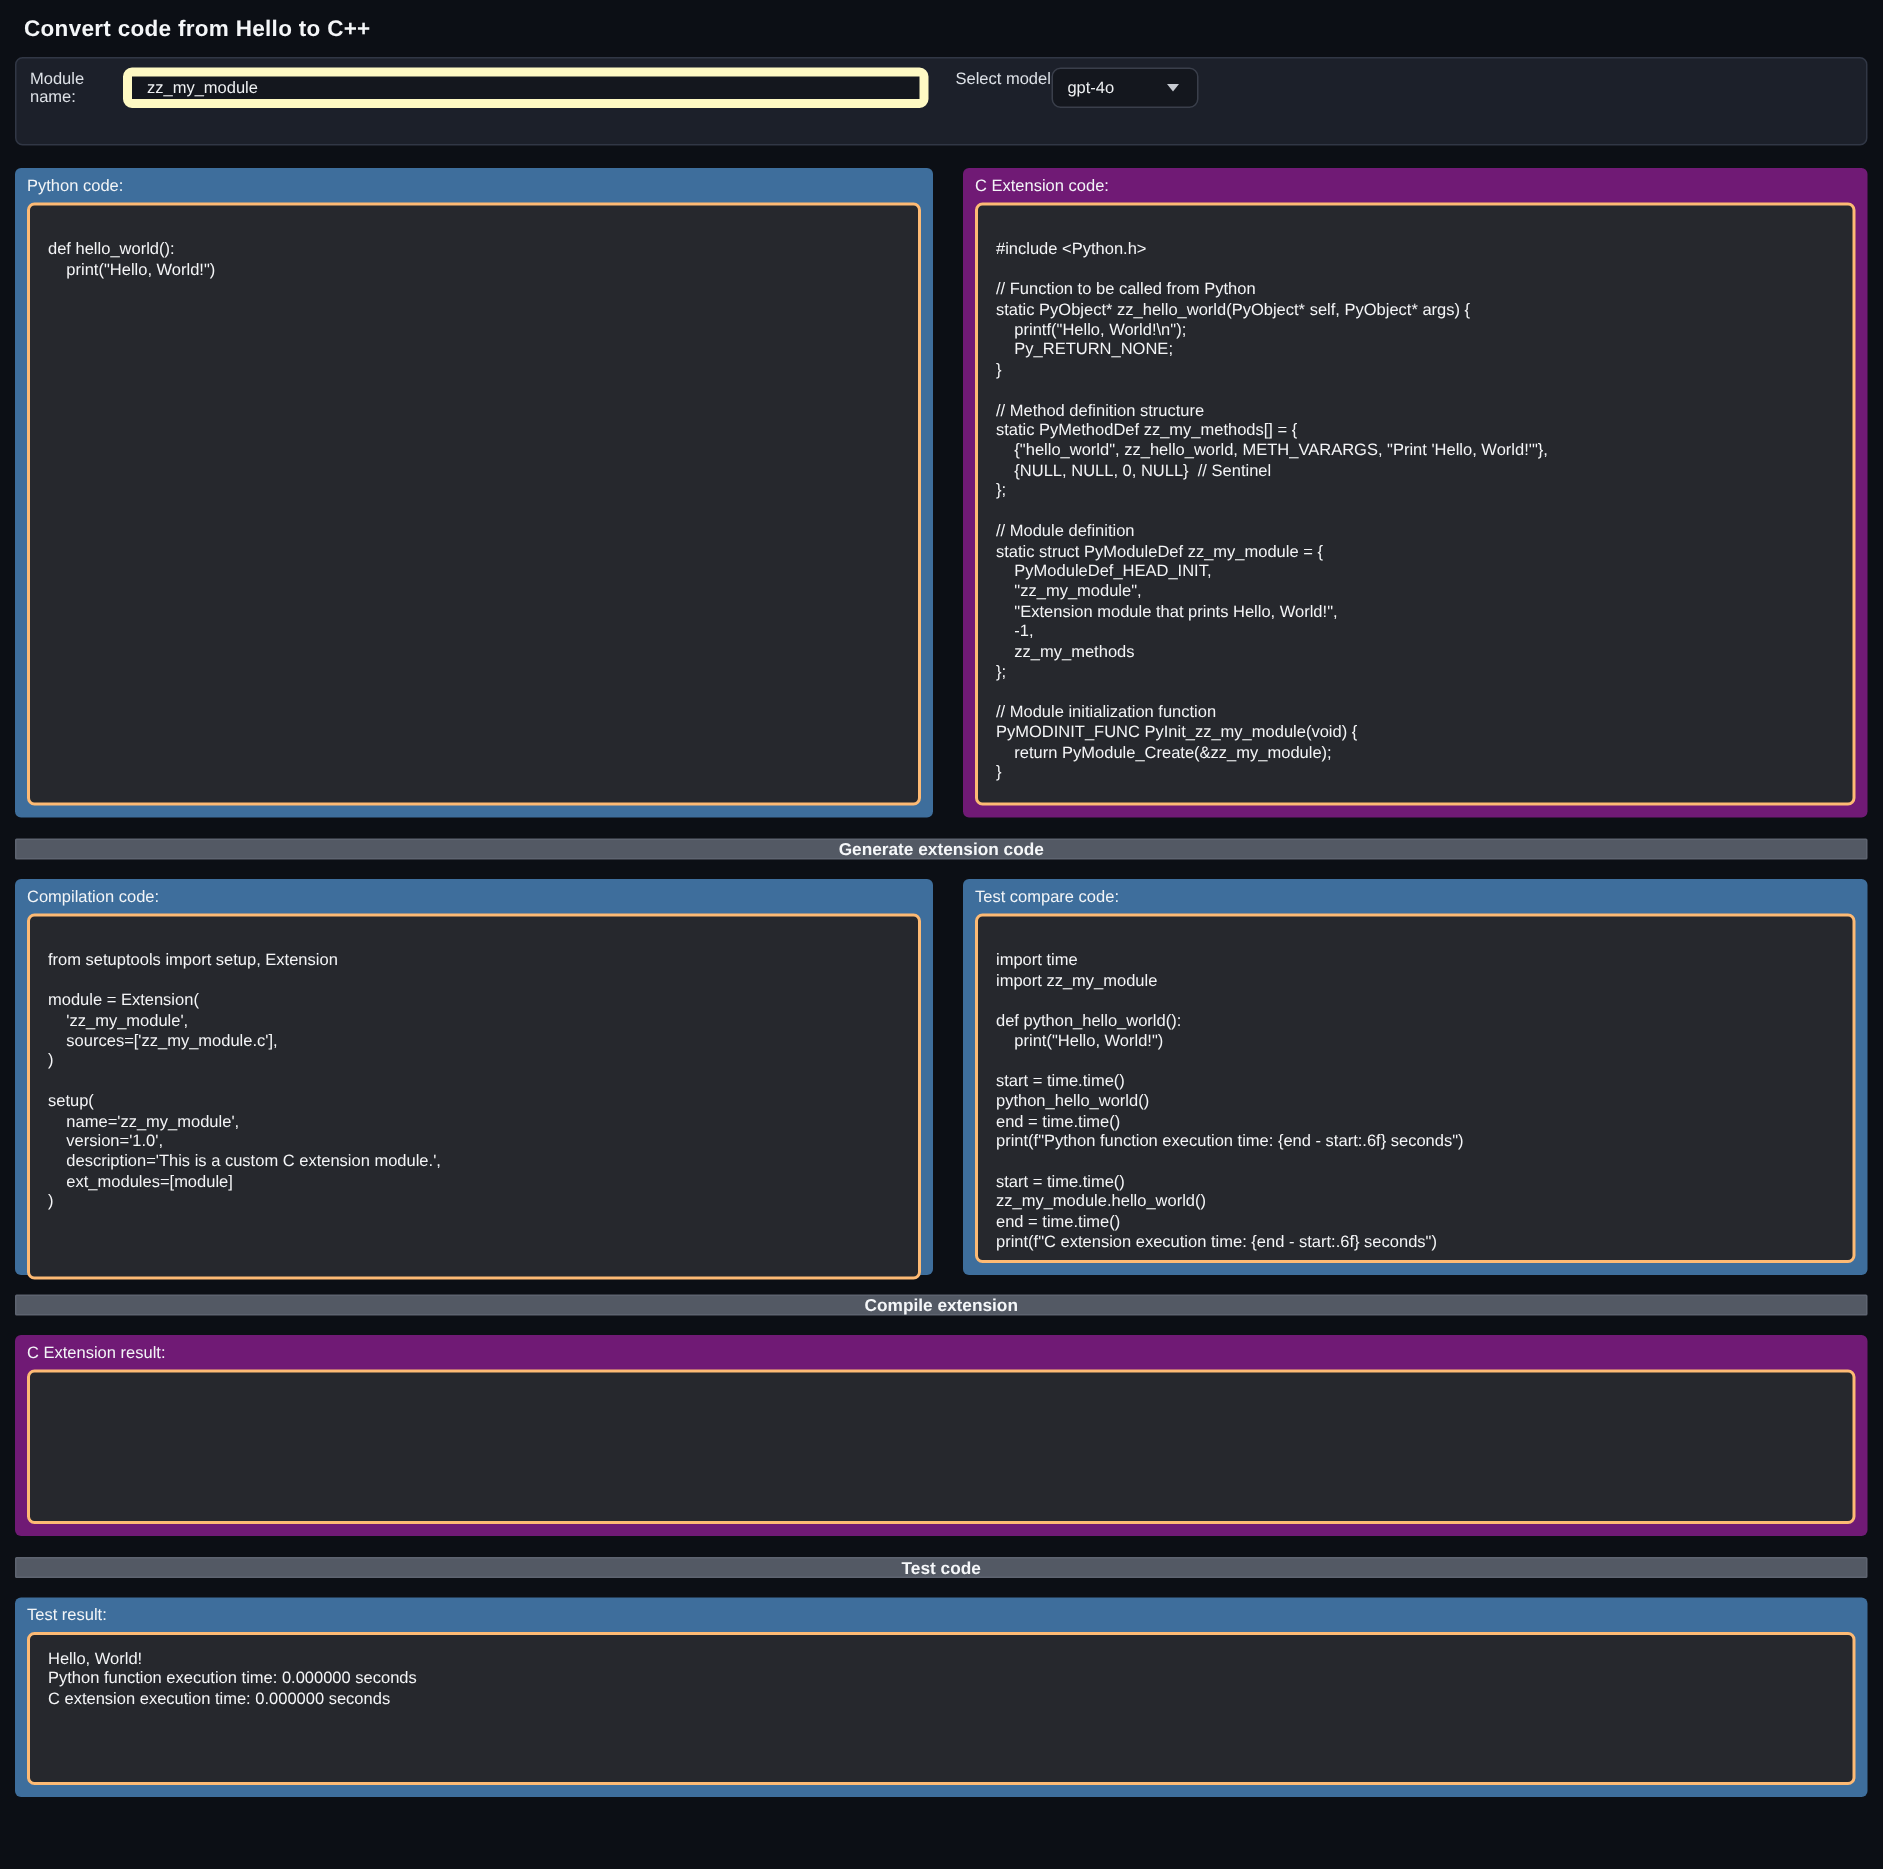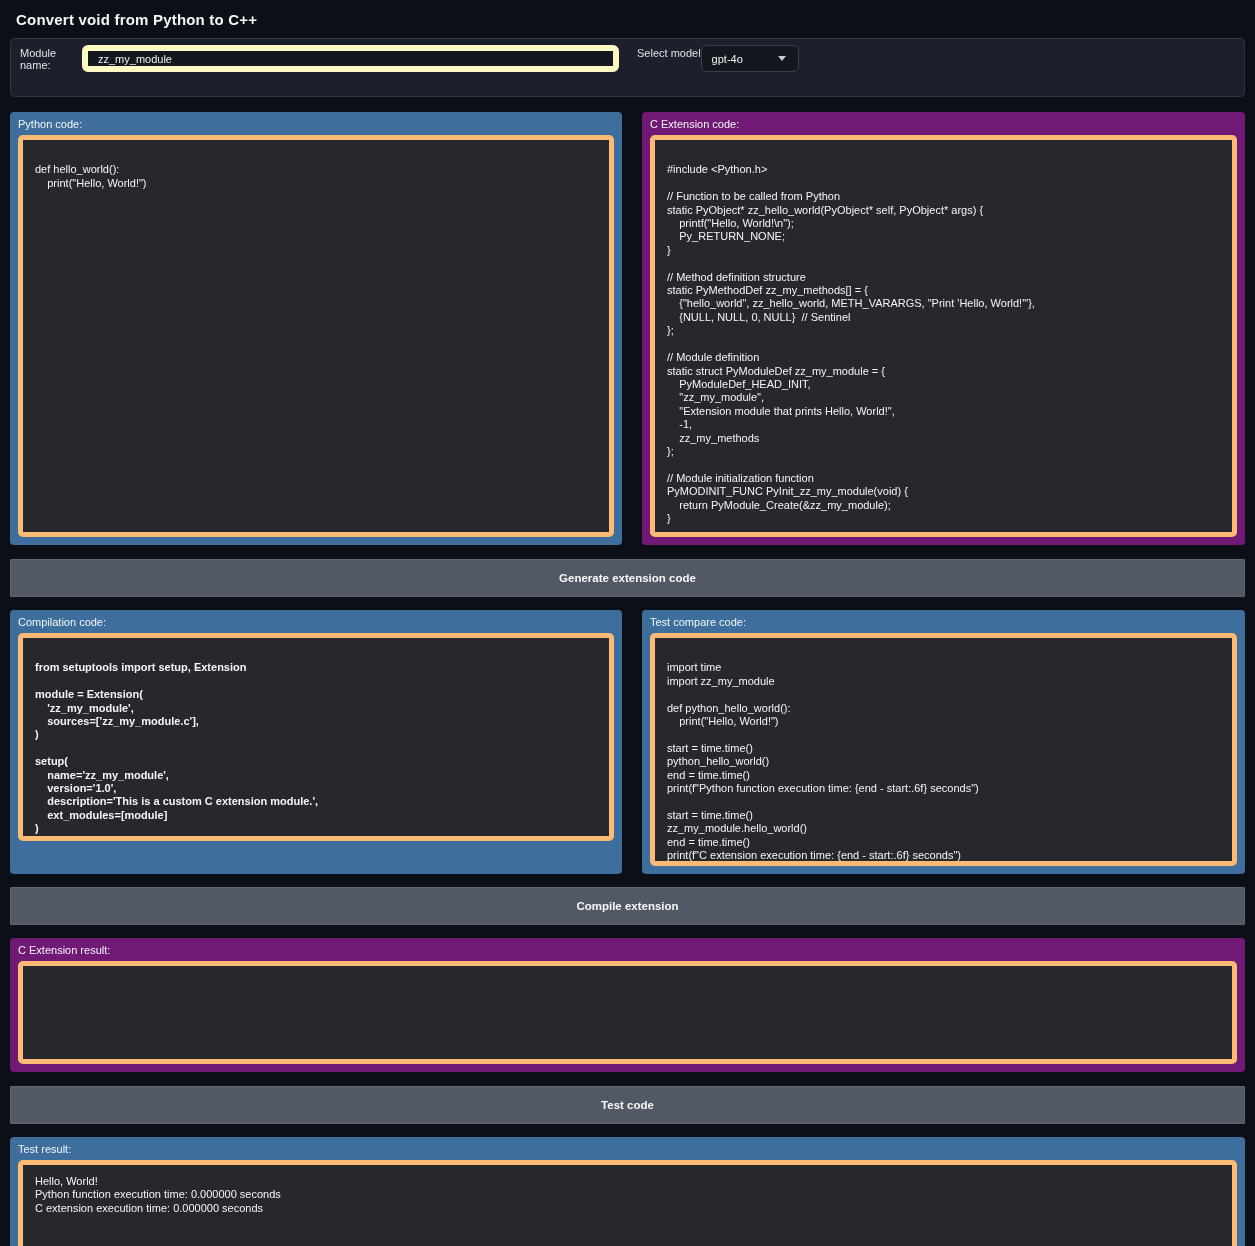--- a/index.html
+++ b/index.html
@@ -49,46 +49,46 @@
   .panel{
     border-radius:4px;padding:6px 8px 8px;box-sizing:border-box;
     display:flex;flex-direction:column;min-width:0;
   }
   .panel-blue{background:#3e6e9c;}
   .panel-green{background:#701a75;}
   .panel-label{font-size:11px;color:#f3f5f7;height:12px;line-height:12px;margin:0 0 5px 0;}
   .fixed-left{width:612px;flex:none;}
   .grow{flex:1;}
   .codebox{
-    background:#26282d;border:5px solid #fdba74;border-radius:5px;
+    background:#26282d;border:2px solid #fdba74;border-radius:5px;
     font-size:11px;line-height:13.4px;color:#f4f5f7;
     padding:10px 12px;box-sizing:border-box;
     white-space:pre-wrap;overflow:hidden;
     font-family:"Liberation Sans", sans-serif;
   }
   .codebox.fill{flex:1;}
-  .codebox.h208{height:208px;flex:none;font-weight:bold;}
+  .codebox.h208{height:244px;flex:none;}
   
   .panel-full-green{height:134px;margin-bottom:14px;}
   .panel-full-blue{height:133px;}
   
   .action-btn{
-    display:block;width:100%;height:38px;box-sizing:border-box;
+    display:block;width:100%;height:14px;box-sizing:border-box;
     background:#535964;border:1px solid #5e6470;border-radius:1px;
     color:#f5f7f9;font-size:11.5px;font-weight:700;
     font-family:"Liberation Sans", sans-serif;
     margin:0 0 13px 0;cursor:pointer;
   }
 </style>
 </head>
 <body>
 
 <div class="page">
 
-  <h1 class="app-title">Convert void from Python to C++</h1>
+  <h1 class="app-title">Convert code from Hello to C++</h1>
 
   <div class="config-row">
     <div class="config-col">
       <div class="config-label">Module name:</div>
       <input class="text-input" type="text" value="zz_my_module" style="">
     </div>
     <div class="config-col">
       <div class="config-label">Select model</div>
       <div class="dropdown">
         <span class="dropdown-value">gpt-4o</span>

